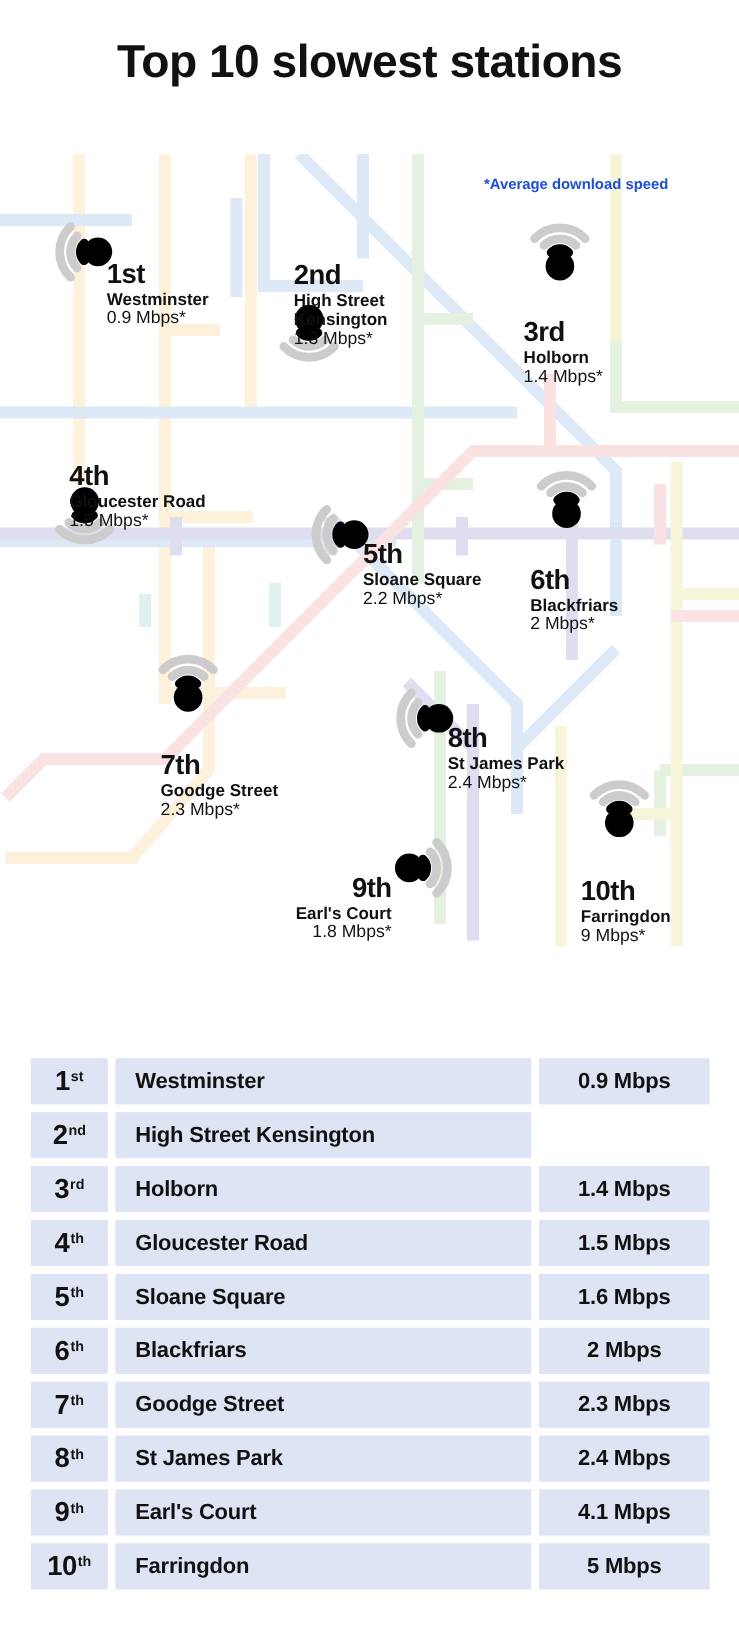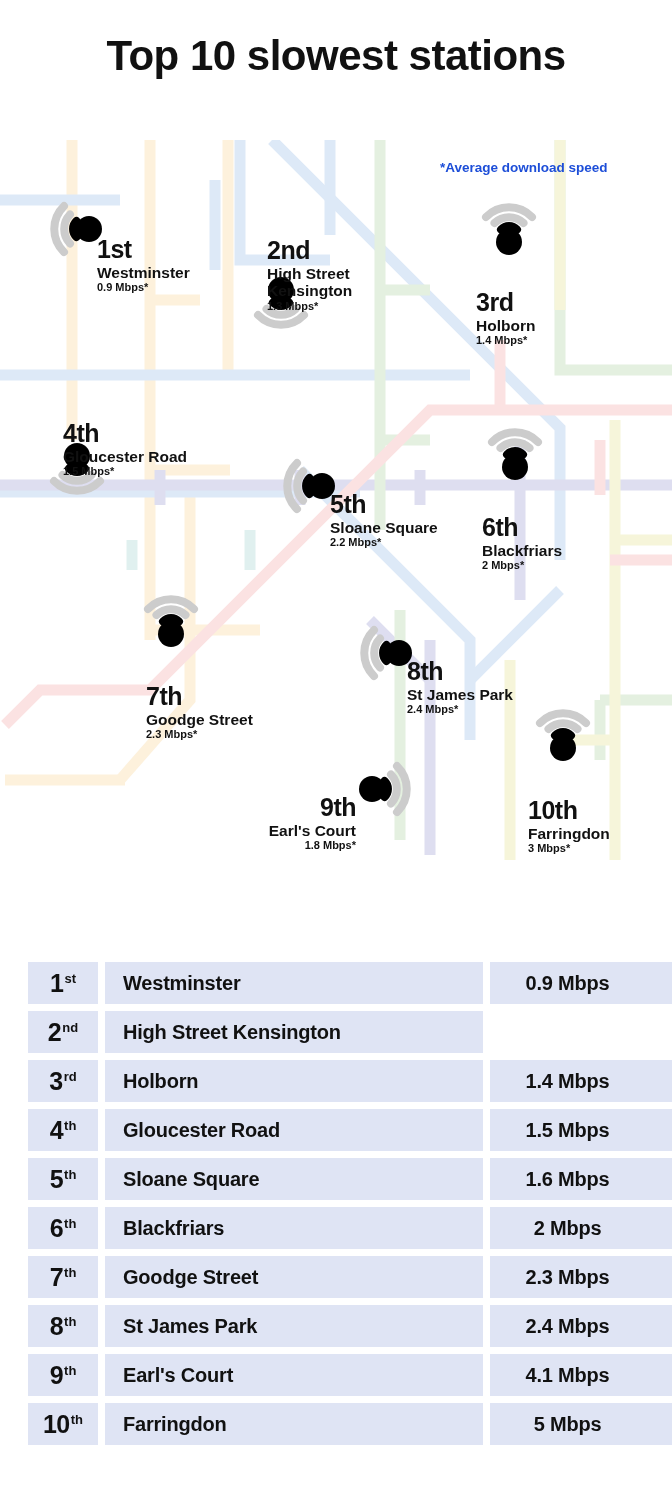--- a/index.html
+++ b/index.html
@@ -24,30 +24,30 @@
     position:absolute;left:440px;top:160px;
     font-size:13.5px;font-weight:bold;color:#1d4ed8;white-space:nowrap;
   }
 
   
   .marker{position:absolute;}
   .wifi{position:absolute;left:0;top:0;}
   .mlabel{position:absolute;white-space:nowrap;line-height:1.14;margin-top:28px;}
   .mlabel .rank{font-size:25px;font-weight:bold;letter-spacing:-0.5px;display:block;}
   .mlabel .nm{font-size:15.5px;font-weight:bold;display:block;}
-  .mlabel .sp{font-size:11px;font-weight:bold;display:block;}
+  .mlabel .sp{font-size:16px;font-weight:normal;display:block;}
   .mlabel.ralign{text-align:right;}
 
   
   .table{position:absolute;left:28px;top:962px;width:617px;}
   .trow{position:relative;height:42px;margin-bottom:7px;}
   .cell{position:absolute;top:0;height:42px;background:#dfe4f4;}
   .c-rank{left:0;width:70px;}
   .c-name{left:77px;width:378px;}
-  .c-speed{left:462px;width:183px;}
+  .c-speed{left:462px;width:155px;}
   .rank-inner{
     position:absolute;left:0;top:0;width:70px;height:42px;
     display:flex;align-items:center;justify-content:center;
     font-weight:bold;color:#111;
   }
   .rank-num{font-size:25px;letter-spacing:-0.5px;line-height:1;}
   .rank-sfx{font-size:13px;line-height:1;align-self:flex-end;padding-bottom:19px;padding-left:1px;}
   .name-inner{
     position:absolute;left:18px;top:0;height:42px;display:flex;align-items:center;
     font-size:20px;font-weight:bold;color:#111;letter-spacing:-0.2px;
@@ -265,21 +265,21 @@
           <g transform="rotate(0 40 48)">
             <path d="M17 37 A32 32 0 0 1 63 37" stroke="#cccccc" stroke-width="8" fill="none" stroke-linecap="round"></path>
             <path d="M25.5 43 A21 21 0 0 1 54.5 43" stroke="#cccccc" stroke-width="8" fill="none" stroke-linecap="round"></path>
             <path d="M32 49.5 A11 11 0 0 1 48 49.5" stroke="#000000" stroke-width="8" fill="none" stroke-linecap="round"></path>
             <circle cx="40" cy="62" r="13" fill="#000000"></circle>
           </g>
         </svg>
         <div class="mlabel" style="left: 5px; top: 82px;">
           <span class="rank">10th</span>
           <span class="nm">Farringdon</span>
-          <span class="sp">3 Mbps*</span>
+          <span class="sp">9 Mbps*</span>
         </div>
       </div>
     </div>
 
   <div class="table" id="table">
       <div class="trow">
         <div class="cell c-rank">
           <div class="rank-inner">
             <span class="rank-num">1</span>
             <span class="rank-sfx">st</span>

